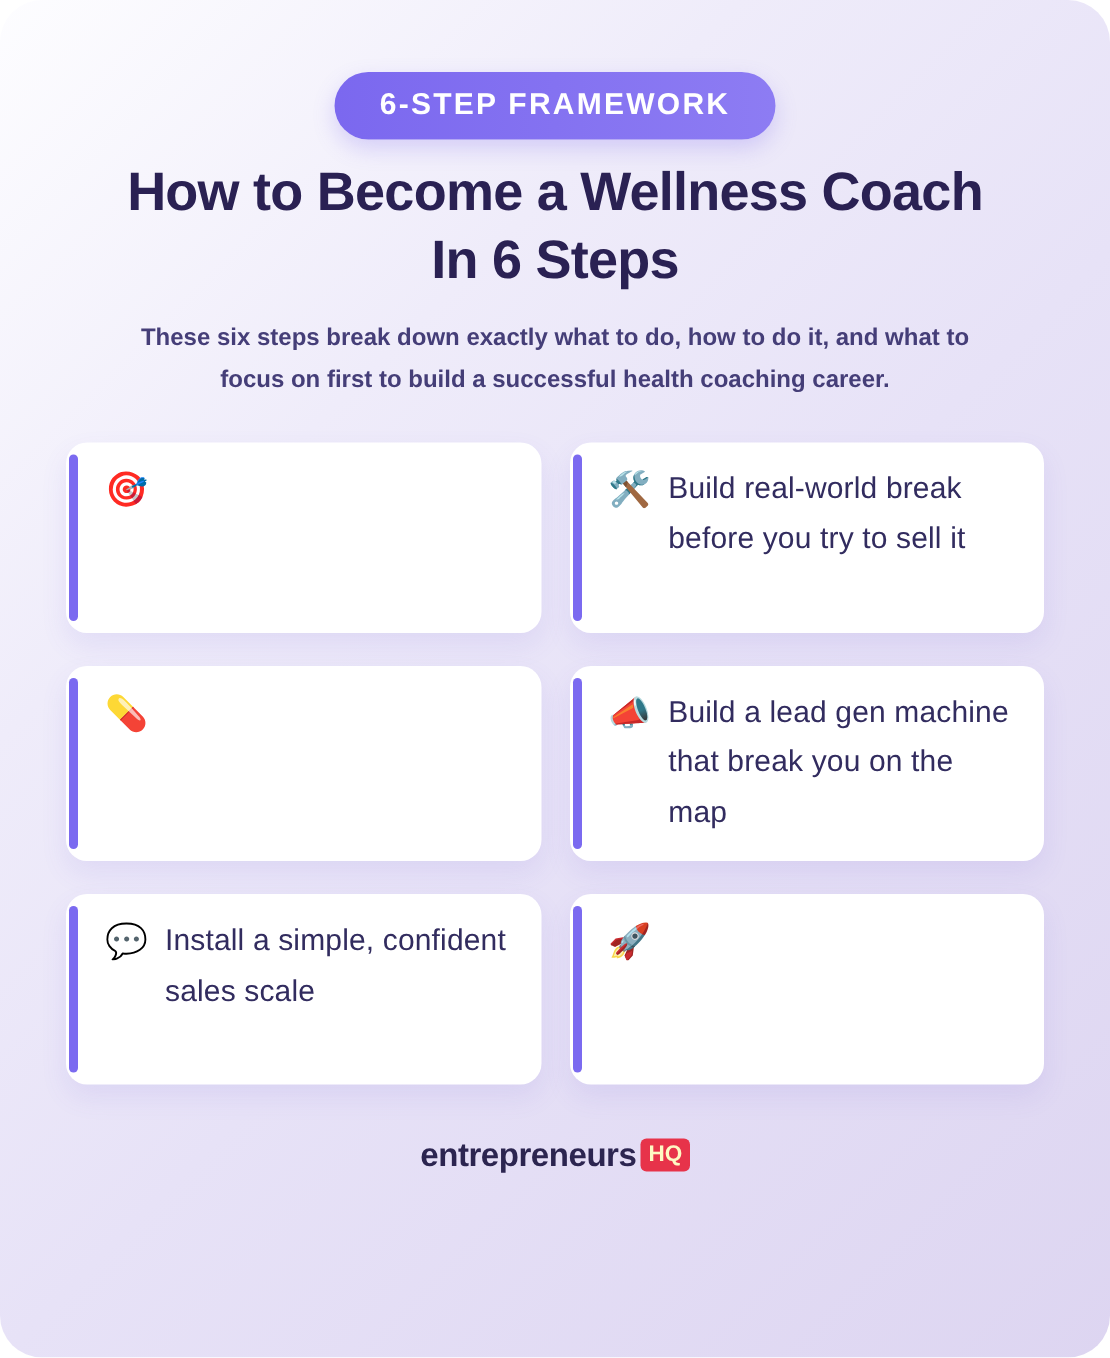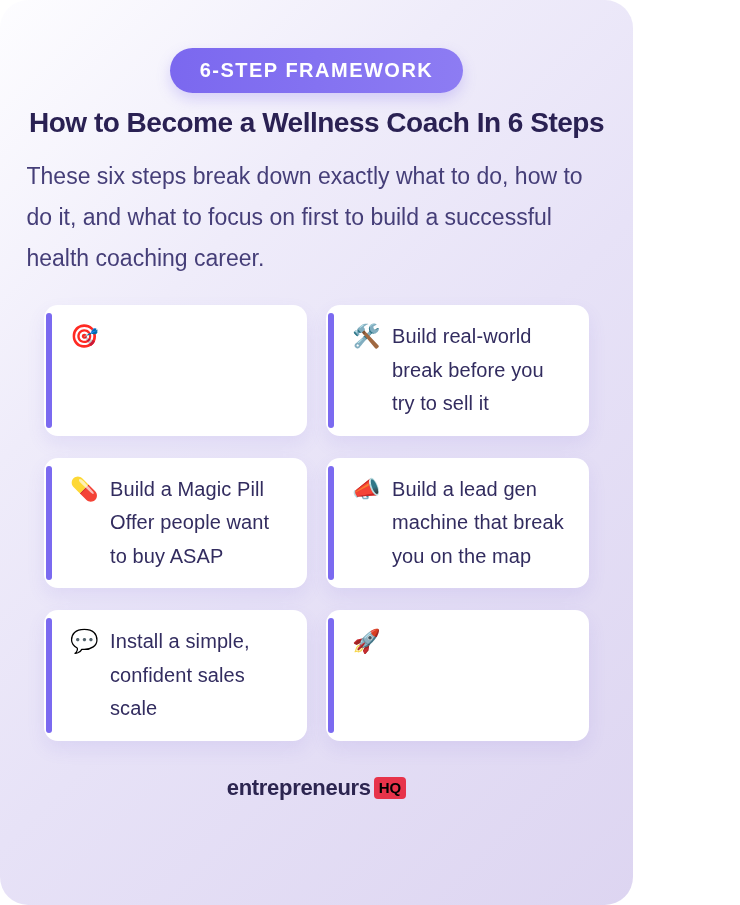--- a/index.html
+++ b/index.html
@@ -4,52 +4,54 @@
 <style>
   * { margin: 0; padding: 0; box-sizing: border-box; }
   html, body {
     width: 740px; height: 905px;
     background: #ffffff;
     font-family: "Liberation Sans", sans-serif;
     overflow: hidden;
   }
   .canvas {
     position: relative;
-    width: 633px; height: 905px;
+    width: 740px; height: 905px;
     border-radius: 28px;
     background: linear-gradient(135deg, #fdfdff 0%, #efecfa 30%, #e7e2f7 55%, #ddd5f1 100%);
   }
   .badge-row { padding-top: 48px; text-align: center; }
   .badge {
     display: inline-block;
     background: linear-gradient(90deg, #7b68ef 0%, #8d7cf3 100%);
     color: #ffffff;
     font-size: 20px;
     font-weight: bold;
     letter-spacing: 1.5px;
     padding: 11px 30px 11px 30px;
     border-radius: 26px;
     box-shadow: 0 6px 14px rgba(123,104,239,0.25);
   }
   .title {
     margin: 12px auto 0;
     max-width: 600px;
     text-align: center;
     color: #2a2153;
-    font-size: 28px;
+    font-size: 36px;
     line-height: 1.26;
     font-weight: 800;
     letter-spacing: -0.5px;
   }
   .subtitle {
     margin: 16px auto 0;
     max-width: 580px;
+    text-align: center;
     color: #453e78;
-    font-size: 23px;
+    font-size: 16px;
     line-height: 1.78;
+    font-weight: bold;
   }
   .grid {
     margin-top: 26px;
     padding: 0 44px;
     display: grid;
     grid-template-columns: 1fr 1fr;
     column-gap: 19px;
     row-gap: 22px;
   }
   .card {
@@ -90,21 +92,21 @@
   }
   .logo-text {
     color: #2c2550;
     font-size: 22px;
     font-weight: 600;
     letter-spacing: -0.3px;
   }
   .logo-badge {
     margin-left: 3px;
     background: #e7334a;
-    color: #000000;
+    color: #fef9c3;
     font-size: 15px;
     font-weight: bold;
     padding: 3px 5px 4px 5px;
     border-radius: 4px;
     line-height: 1;
   }
 </style>
 </head>
 <body>
 
@@ -132,21 +134,20 @@
       <div class="card-content">
         <span class="card-icon">🛠️</span>
         <span class="card-text">Build real-world break before you try to sell it</span>
       </div>
     </div>
 
     <div class="card">
       <span class="accent-bar"></span>
       <div class="card-content">
         <span class="card-icon">💊</span>
-        <span class="card-text">Build a Magic Pill Offer people want to buy ASAP</span>
       </div>
     </div>
 
     <div class="card">
       <span class="accent-bar"></span>
       <div class="card-content">
         <span class="card-icon">📣</span>
         <span class="card-text">Build a lead gen machine that break you on the map</span>
       </div>
     </div>

